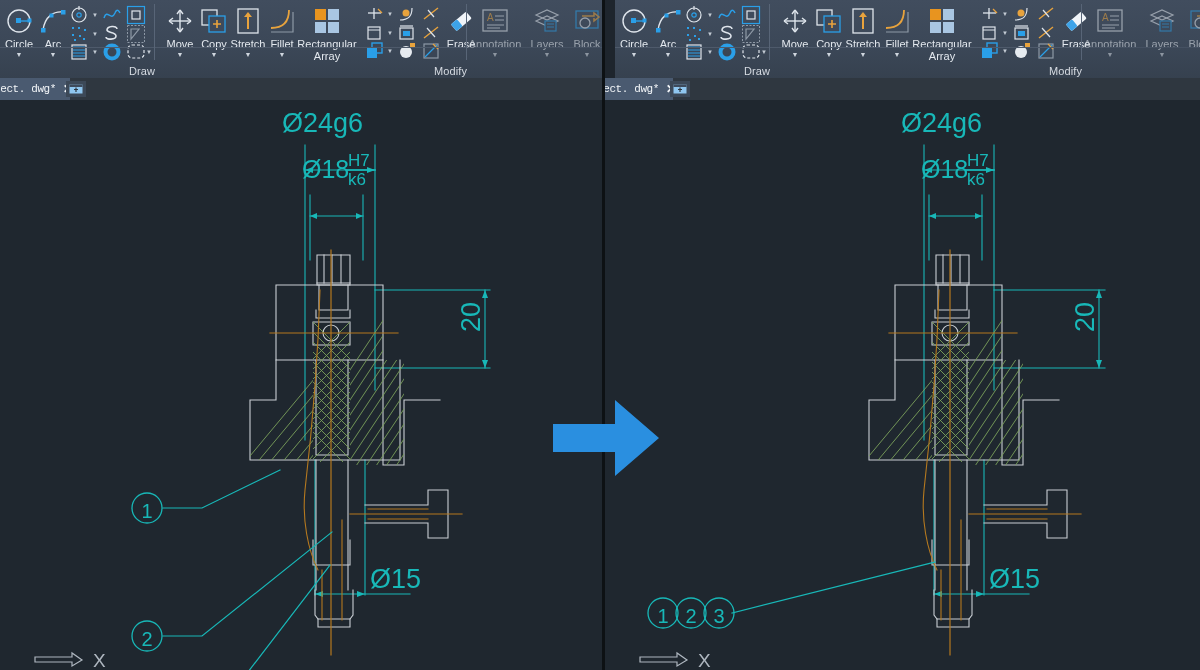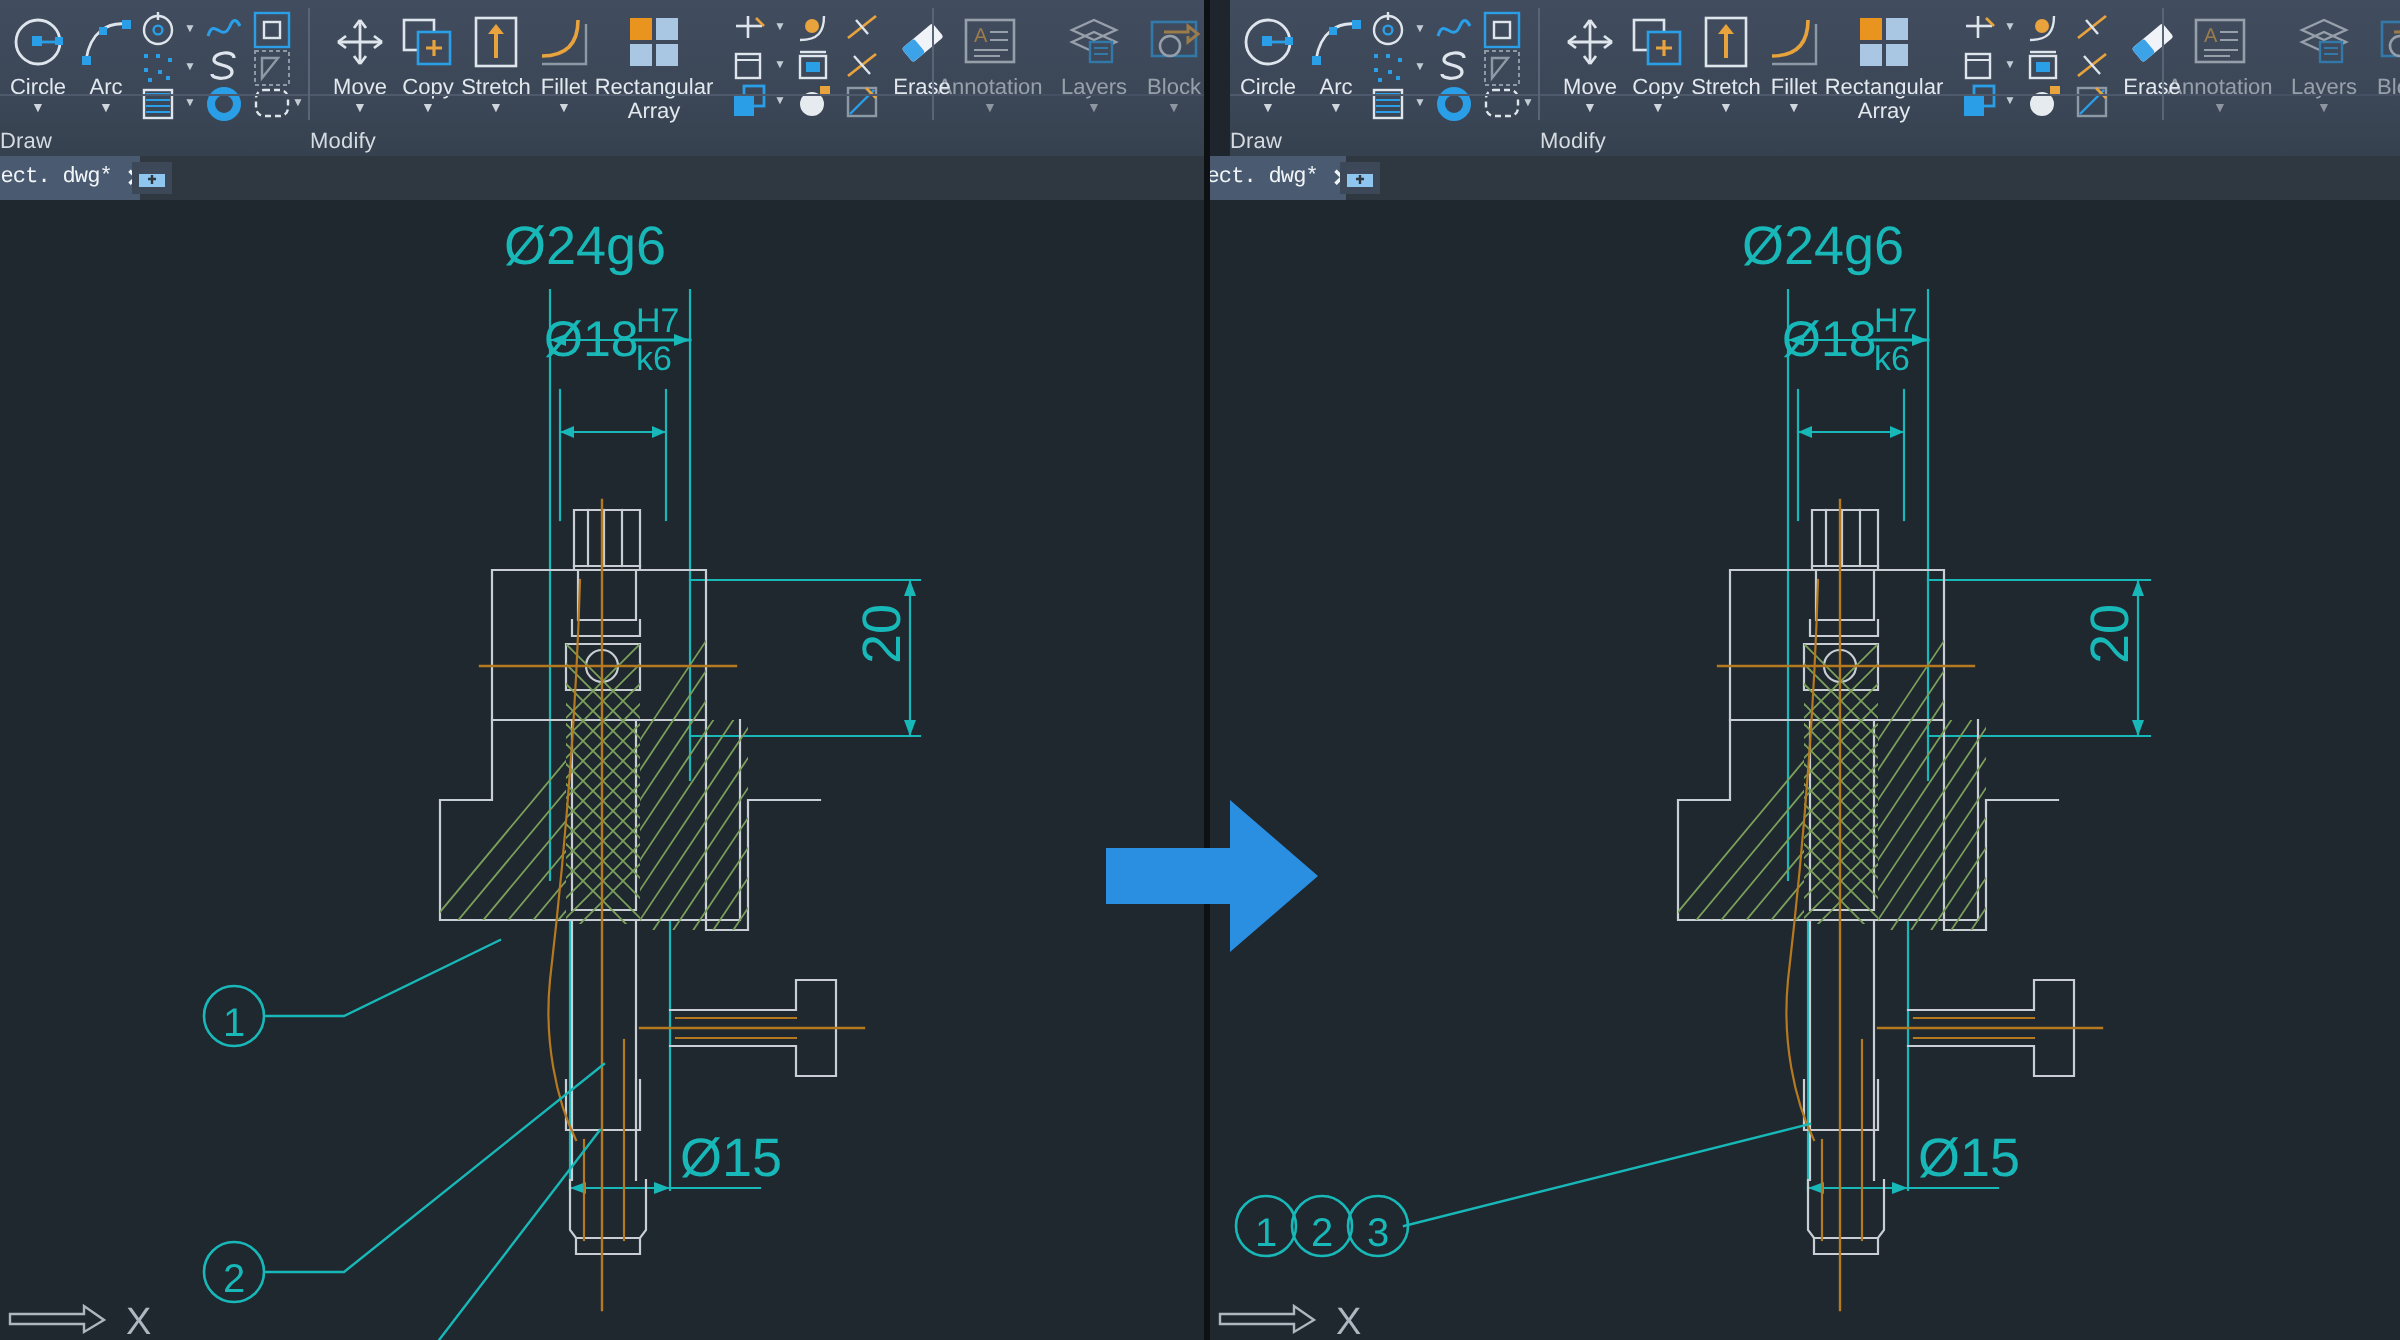--- a/index.html
+++ b/index.html
@@ -30,21 +30,21 @@
     background: linear-gradient(180deg,#414d5e 0%, #3b4757 62%, #36414f 100%);
   }
   .panel { position: absolute; top: 0; height: 78px; }
   .panel-body { position: relative; height: 63px; }
   .panel-sep {
     position: absolute; top: 4px; width: 1px; height: 56px;
     background: #586577;
   }
   .panel-title {
     position: absolute; bottom: 1px; left: 0; width: 100%;
-    text-align: left; font-size: 11px; color: #d6dbe2;
+    text-align: right; font-size: 11px; color: #d6dbe2;
     letter-spacing: .1px;
   }
   .panel-underline {
     position:absolute; left:0; bottom:15px; height:1px; width:100%;
     background:#4e5a6b;
   }
   .btn-big {
     position: absolute; width: 44px; text-align: center; top: 4px;
   }
   .btn-big .glyph { height: 34px; display:flex; align-items:center; justify-content:center; }
@@ -77,20 +77,21 @@
   .tab-close { font-size: 12px; color: #f2f5f8; line-height: 12px; font-weight: 700; }
   .tab-new {
     position: absolute; top: 3px; height: 16px; width: 20px;
     background: #3c4857; display:flex; align-items:center; justify-content:center;
   }
 
   
   .canvas {
     position: absolute; top: 100px; left: 0; width: 640px; height: 570px;
     background: #1f272f;
+    padding-left: 30px;
   }
   .canvas svg { display: block; }
 
   
   .arrow-wrap {
     position: absolute; left: 553px; top: 398px; width: 108px; height: 80px; z-index: 50;
   }
 </style>
 </head>
 <body>

